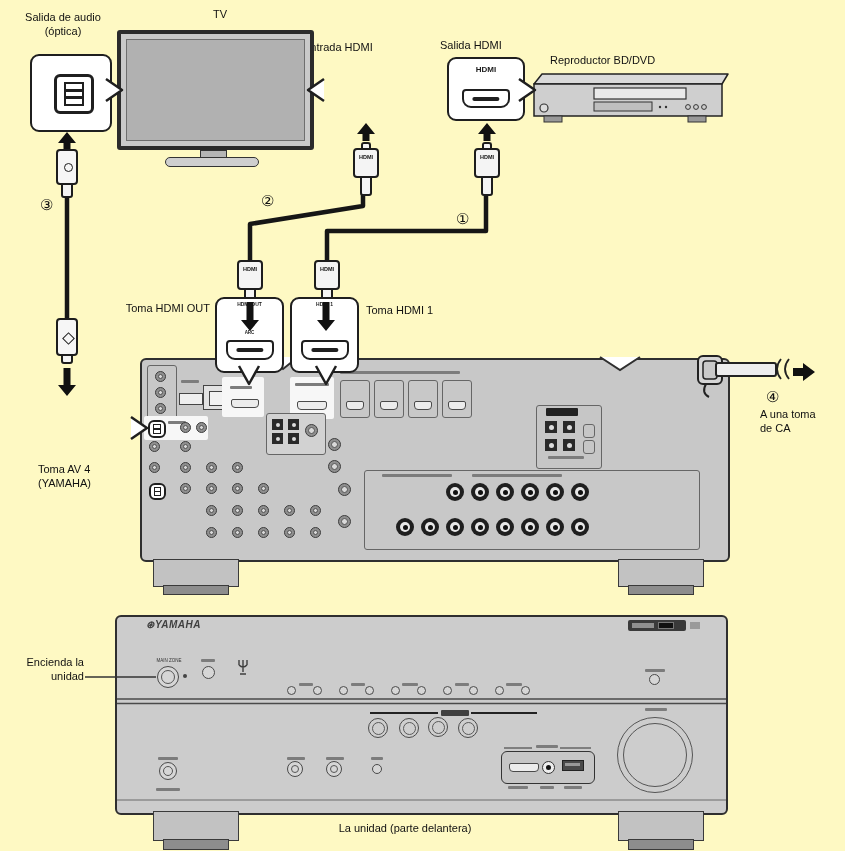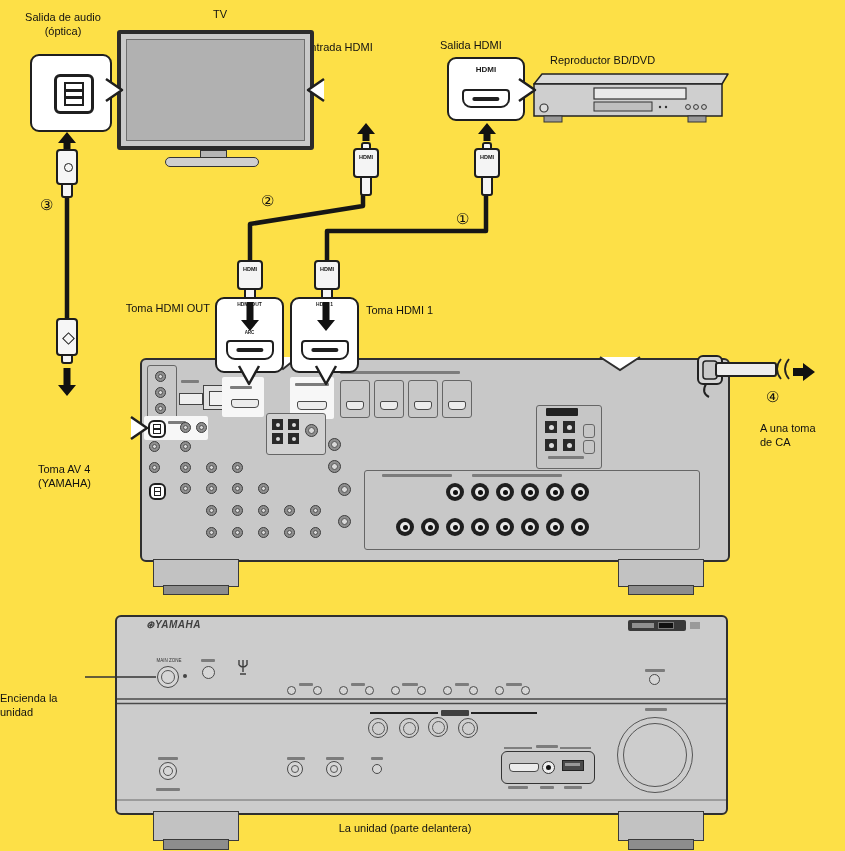--- a/index.html
+++ b/index.html
@@ -1,16 +1,16 @@
 <!DOCTYPE html>
 <html><head>
 <meta charset="utf-8">
 <style>
   html,body{margin:0;padding:0;background:#fff;}
-  #canvas{position:relative;width:845px;height:851px;background:#fde047;overflow:hidden;
+  #canvas{position:relative;width:845px;height:851px;background:#fef9c3;overflow:hidden;
           font-family:"Liberation Sans",sans-serif;color:#111;}
   .a{position:absolute;}
   .lbl{position:absolute;font-size:11px;line-height:1.3;color:#111;white-space:nowrap;}
   .step{position:absolute;font-size:15px;color:#111;}
   svg.layer{position:absolute;left:0;top:0;}
   #wires{z-index:2;} #tips{z-index:4;}
   .panel{position:absolute;background:#c8c8c8;border:2px solid #2f2f2f;border-radius:6px;z-index:1;}
   .bubble{position:absolute;background:#fff;border:2.5px solid #1f1f1f;border-radius:9px;z-index:3;}
   .b-label{position:absolute;left:0;right:0;text-align:center;font-weight:bold;color:#1a1a1a;}
   .hdmi-port{position:absolute;border:2.5px solid #1f1f1f;border-radius:4px 4px 9px 9px;background:#fff;}
@@ -279,21 +279,21 @@
   <div class="lbl" style="left:366px;top:303px;z-index:5;">Toma HDMI 1</div>
   <div class="lbl" style="left:38px;top:462px;width:96px;z-index:5;">
     <div>Toma AV 4</div>
     <div>(YAMAHA)</div>
   </div>
 
   <div class="step" style="left:40px;top:196px;">③</div>
   <div class="step" style="left:261px;top:192px;">②</div>
   <div class="step" style="left:456px;top:210px;">①</div>
   <div class="step" style="left:766px;top:388px;">④</div>
-  <div class="lbl" style="left:760px;top:421px;">
+  <div class="lbl" style="left:760px;top:407px;">
     <div>A una toma</div>
     <div>de CA</div>
   </div>
 
   <div class="panel" style="left:115px;top:615px;width:609px;height:196px;background:#cccccc;"></div>
 
   <div class="a" style="left:146px;top:619px;z-index:1;font-size:10px;font-weight:bold;font-style:italic;color:#3f3f3f;letter-spacing:0.5px;">
     <span>⊛</span><span>YAMAHA</span>
   </div>
   <div class="a" style="left:628px;top:620px;width:58px;height:11px;background:#3a3a3a;border-radius:2px;z-index:1;">
@@ -364,21 +364,21 @@
   <div class="a" style="left:617px;top:717px;width:76px;height:76px;border:1.5px solid #555;border-radius:50%;background:#cdcdcd;box-sizing:border-box;z-index:1;">
     <div class="a" style="left:5px;top:5px;right:5px;bottom:5px;border:1px solid #555;border-radius:50%;"></div>
   </div>
 
   <div class="foot" style="left:153px;top:811px;width:84px;height:28px;"></div>
   <div class="foot-base" style="left:163px;top:839px;width:64px;height:9px;"></div>
   <div class="foot" style="left:618px;top:811px;width:84px;height:28px;"></div>
   <div class="foot-base" style="left:628px;top:839px;width:64px;height:9px;"></div>
   <div class="lbl" style="left:245px;top:821px;width:320px;text-align:center;z-index:5;">La unidad (parte delantera)</div>
 
-  <div class="lbl" style="left:0px;top:655px;width:84px;z-index:5;margin-top:36px;">
+  <div class="lbl" style="left:0px;top:655px;width:84px;text-align:right;z-index:5;">
     <div>Encienda la</div>
     <div>unidad</div>
   </div>
 
   <svg id="tips" class="layer" width="845" height="851" viewBox="0 0 845 851">
     <path d="M106,79 L122,90 L106,101" fill="#fff" stroke="#1f1f1f" stroke-width="2.5" stroke-linejoin="round"></path>
     <path d="M324,79 L308,90 L324,101" fill="#fff" stroke="#1f1f1f" stroke-width="2.5" stroke-linejoin="round"></path>
     <path d="M519,79 L535,90 L519,101" fill="#fff" stroke="#1f1f1f" stroke-width="2.5" stroke-linejoin="round"></path>
     <path d="M239,366 L249,384 L259,366" fill="#fff" stroke="#1f1f1f" stroke-width="2.5" stroke-linejoin="round"></path>
     <path d="M316,366 L326,384 L336,366" fill="#fff" stroke="#1f1f1f" stroke-width="2.5" stroke-linejoin="round"></path>

